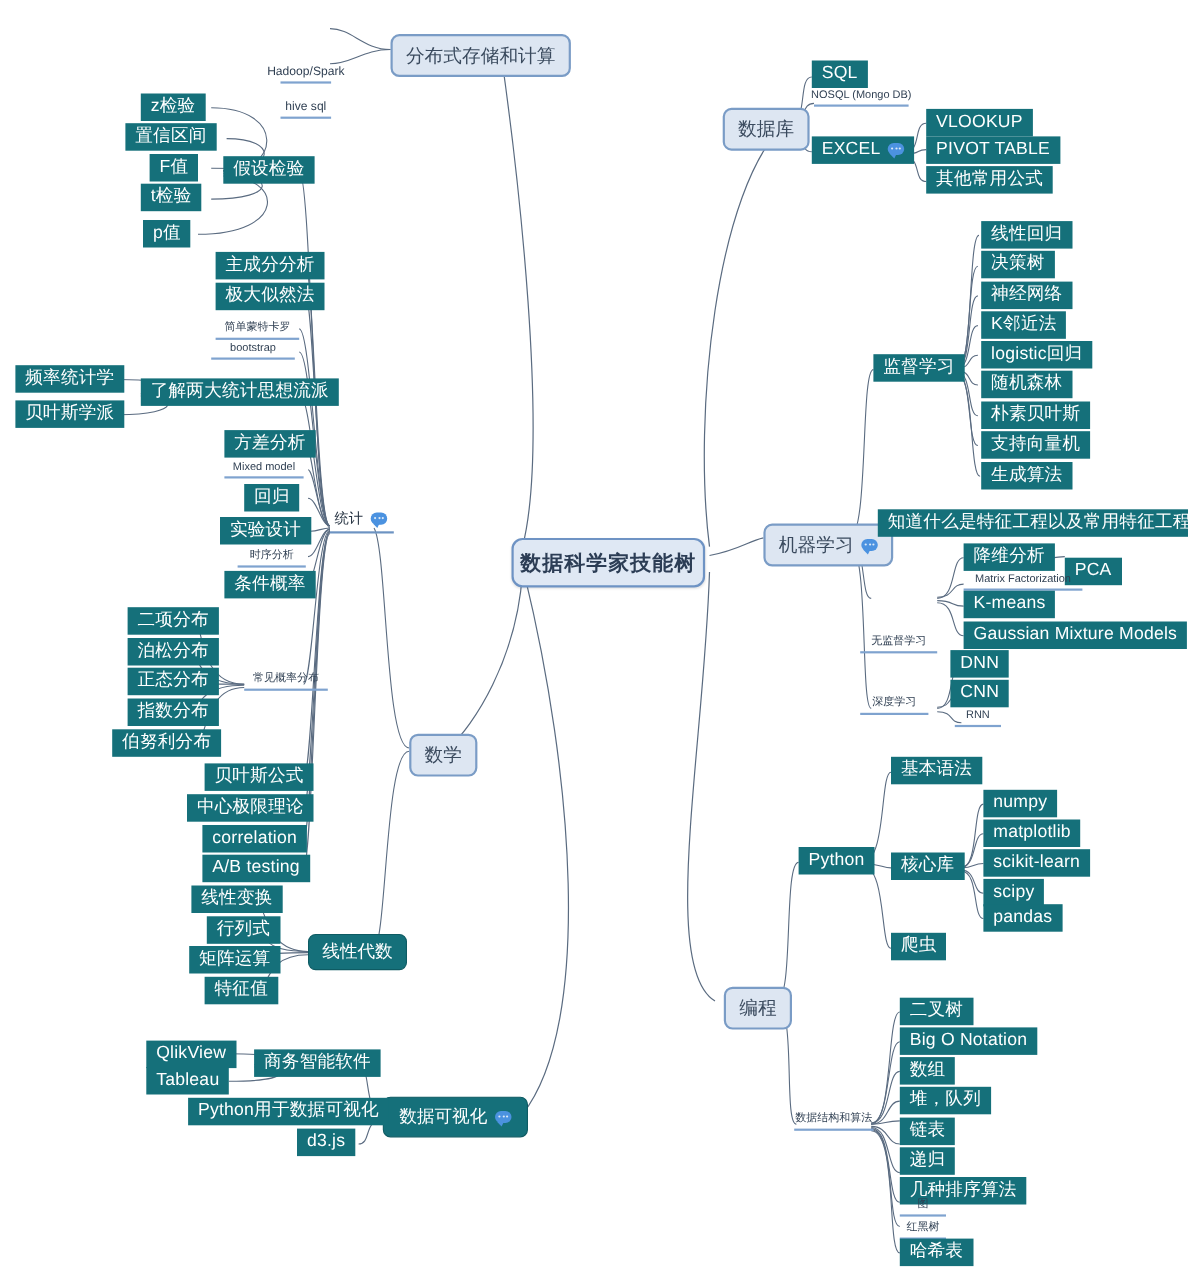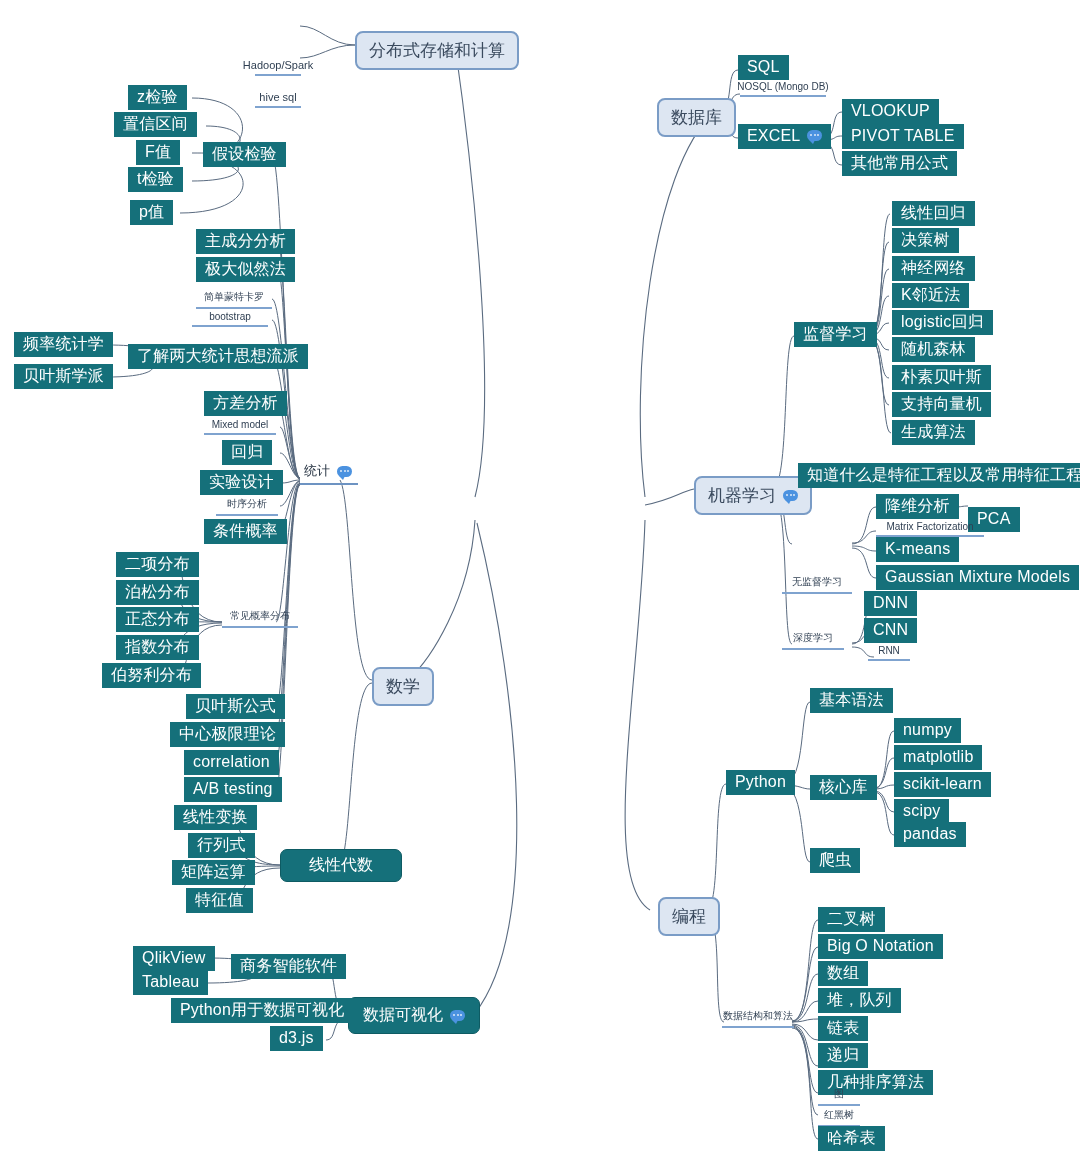--- a/index.html
+++ b/index.html
@@ -270,20 +270,23 @@
       <path d="M348 1015 C 332 1015 336 1011 326 1011"></path>
       <path d="M348 1018 C 330 1018 338 1040 326 1040"></path>
     </g>
 
     <g fill="none" stroke="#5a6b80" stroke-width="1">
       <path d="M231 968 C 262 968 266 958 208 958"></path>
       <path d="M231 970 C 264 970 268 983 208 983"></path>
     </g>
   </svg>
 
+  <div class="node root" style="left:465px;top:489px;width:176px;height:45px;">
+    <span class="lbl">数据科学家技能树</span>
+  </div>
 
   <div class="node blue-round" style="left:355px;top:31px;">
     <span class="lbl">分布式存储和计算</span>
   </div>
   <div class="node plain med" style="left:255px;top:12px;width:46px;">
     <span class="lbl">Hadoop/Spark</span>
   </div>
   <div class="node plain med" style="left:255px;top:44px;width:46px;">
     <span class="lbl">hive sql</span>
   </div>
@@ -414,21 +417,21 @@
   <div class="node teal" style="left:170px;top:722px;">
     <span class="lbl">中心极限理论</span>
   </div>
   <div class="node teal" style="left:184px;top:750px;">
     <span class="lbl">correlation</span>
   </div>
   <div class="node teal" style="left:184px;top:777px;">
     <span class="lbl">A/B testing</span>
   </div>
 
-  <div class="node teal-round" style="left:280px;top:849px;padding:5px 28px;">
+  <div class="node teal-round" style="left:280px;top:849px;padding:5px 12px;">
     <span class="lbl">线性代数</span>
   </div>
   <div class="node teal" style="left:174px;top:805px;">
     <span class="lbl">线性变换</span>
   </div>
   <div class="node teal" style="left:188px;top:833px;">
     <span class="lbl">行列式</span>
   </div>
   <div class="node teal" style="left:172px;top:860px;">
     <span class="lbl">矩阵运算</span>

